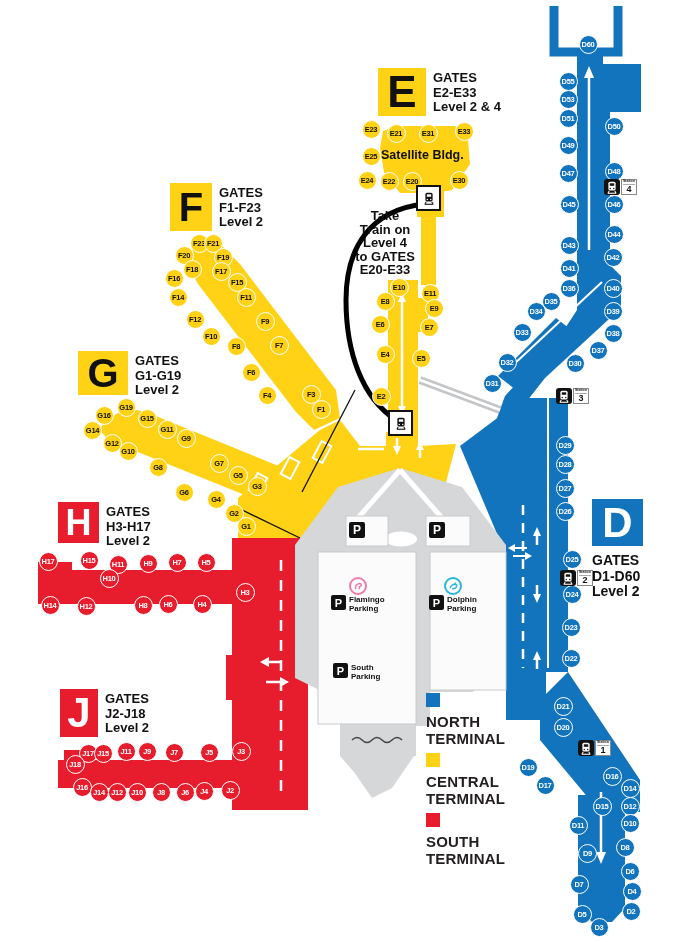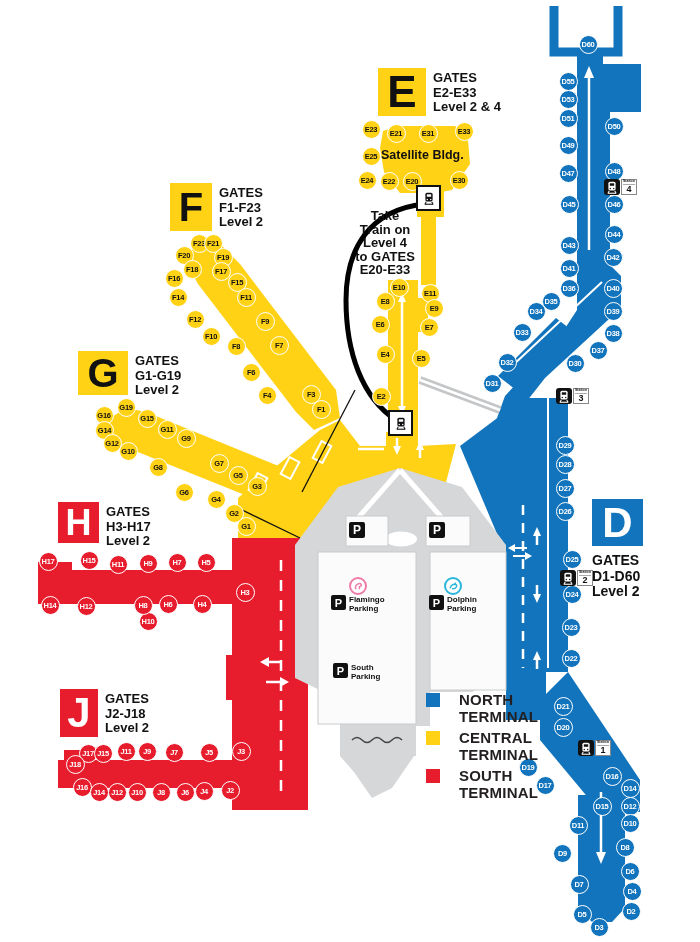--- a/index.html
+++ b/index.html
@@ -24,21 +24,21 @@
   #label-g{left:78px;top:351px;} #label-g .letterbox{width:50px;height:44px;font-size:40px;}
   #label-h{left:58px;top:502px;} #label-h .letterbox{width:41px;height:41px;font-size:36px;}
   #label-j{left:60px;top:689px;} #label-j .letterbox{width:38px;height:48px;font-size:42px;}
   #label-d{left:592px;top:499px;flex-direction:column;gap:4px;}
   #label-d .letterbox{width:51px;height:47px;font-size:42px;}
   #label-d .tinfo{font-size:14px;line-height:15.5px;}
   #satellite-label{position:absolute;left:381px;top:148px;font-weight:bold;font-size:12.5px;color:#111;z-index:7;}
   #train-note{position:absolute;left:344px;top:209px;width:82px;text-align:center;
         font-weight:bold;font-size:13px;line-height:13.5px;color:#111;white-space:pre-line;z-index:7;}
   #legend{position:absolute;left:426px;top:692px;z-index:7;}
-  .lrow{display:flex;gap:19px;margin-bottom:5px;}
+  .lrow{display:flex;gap:7px;margin-bottom:5px;flex-direction:column;}
   .lsq{width:14px;height:14px;margin-top:1px;}
   .ltext{font-weight:bold;font-size:15px;line-height:16.5px;color:#231f20;white-space:pre-line;letter-spacing:0.2px;}
   .park{position:absolute;display:flex;gap:3px;z-index:7;}
   .pbox{width:15px;height:15px;background:#111;color:#fff;border-radius:2px;
         display:flex;align-items:center;justify-content:center;font-weight:bold;font-size:11px;flex:none;}
   .ptext{font-weight:bold;font-size:8px;line-height:8.5px;color:#111;white-space:pre-line;padding-top:1px;}
   .park-icon{position:absolute;width:18px;height:18px;border-radius:50%;background:#fff;
         box-sizing:border-box;border:2px solid;display:flex;align-items:center;justify-content:center;z-index:7;}
   .pmark{position:absolute;width:16px;height:16px;background:#111;color:#fff;border-radius:2px;
         display:flex;align-items:center;justify-content:center;font-weight:bold;font-size:12px;z-index:6;}
@@ -300,21 +300,21 @@
     <div class="gate g-y" style="left: 201.5px; top: 326.5px;">F10</div>
     <div class="gate g-y" style="left: 226.5px; top: 336.5px;">F8</div>
     <div class="gate g-y" style="left: 269.5px; top: 335.5px;">F7</div>
     <div class="gate g-y" style="left: 241.5px; top: 362.5px;">F6</div>
     <div class="gate g-y" style="left: 257.5px; top: 385.5px;">F4</div>
     <div class="gate g-y" style="left: 301.5px; top: 384.5px;">F3</div>
     <div class="gate g-y" style="left: 311.5px; top: 399.5px;">F1</div>
     <div class="gate g-y" style="left: 116.5px; top: 397.5px;">G19</div>
     <div class="gate g-y" style="left: 94.5px; top: 405.5px;">G16</div>
     <div class="gate g-y" style="left: 137.5px; top: 408.5px;">G15</div>
-    <div class="gate g-y" style="left: 95px; top: 420.5px;">G14</div>
+    <div class="gate g-y" style="left: 83px; top: 420.5px;">G14</div>
     <div class="gate g-y" style="left: 157.5px; top: 419.5px; text-align: right;">G11</div>
     <div class="gate g-y" style="left: 102.5px; top: 433.5px;">G12</div>
     <div class="gate g-y" style="left: 176.5px; top: 428.5px;">G9</div>
     <div class="gate g-y" style="left: 118.5px; top: 441.5px;">G10</div>
     <div class="gate g-y" style="left: 148.5px; top: 457.5px;">G8</div>
     <div class="gate g-y" style="left: 209.5px; top: 453.5px;">G7</div>
     <div class="gate g-y" style="left: 174.5px; top: 470.5px; margin-top: 12px;">G6</div>
     <div class="gate g-y" style="left: 228.5px; top: 465.5px;">G5</div>
     <div class="gate g-y" style="left: 206.5px; top: 489.5px;">G4</div>
     <div class="gate g-y" style="left: 247.5px; top: 476.5px;">G3</div>
@@ -322,21 +322,21 @@
     <div class="gate g-y" style="left: 236.5px; top: 516.5px;">G1</div>
     <div class="gate g-r" style="left: 38.5px; top: 551.5px;">H17</div>
     <div class="gate g-r" style="left: 79.5px; top: 550.5px;">H15</div>
     <div class="gate g-r" style="left: 108.5px; top: 554.5px;">H11</div>
     <div class="gate g-r" style="left: 138.5px; top: 553.5px;">H9</div>
     <div class="gate g-r" style="left: 167.5px; top: 552.5px;">H7</div>
     <div class="gate g-r" style="left: 196.5px; top: 552.5px;">H5</div>
     <div class="gate g-r" style="left: 235.5px; top: 553.5px; margin-top: 29px;">H3</div>
     <div class="gate g-r" style="left: 40.5px; top: 595.5px;">H14</div>
     <div class="gate g-r" style="left: 76.5px; top: 596.5px;">H12</div>
-    <div class="gate g-r" style="left: 99.5px; top: 612px; margin-left: 39px;">H10</div>
+    <div class="gate g-r" style="left: 99.5px; top: 569px;">H10</div>
     <div class="gate g-r" style="left: 133.5px; top: 595.5px;">H8</div>
     <div class="gate g-r" style="left: 158.5px; top: 594.5px;">H6</div>
     <div class="gate g-r" style="left: 192.5px; top: 594.5px;">H4</div>
     <div class="gate g-r" style="left: 78.5px; top: 743.5px;">J17</div>
     <div class="gate g-r" style="left: 93.5px; top: 743.5px;">J15</div>
     <div class="gate g-r" style="left: 116.5px; top: 741.5px;">J11</div>
     <div class="gate g-r" style="left: 137.5px; top: 741.5px;">J9</div>
     <div class="gate g-r" style="left: 164.5px; top: 742.5px;">J7</div>
     <div class="gate g-r" style="left: 199.5px; top: 742.5px;">J5</div>
     <div class="gate g-r" style="left: 231.5px; top: 741.5px;">J3</div>
@@ -385,21 +385,21 @@
     <div class="gate g-b" style="left: 553.5px; top: 696.5px;">D21</div>
     <div class="gate g-b" style="left: 553.5px; top: 717.5px;">D20</div>
     <div class="gate g-b" style="left: 518.5px; top: 757.5px;">D19</div>
     <div class="gate g-b" style="left: 535.5px; top: 775.5px;">D17</div>
     <div class="gate g-b" style="left: 602.5px; top: 766.5px;">D16</div>
     <div class="gate g-b" style="left: 556.5px; top: 796.5px; margin-left: 36px;">D15</div>
     <div class="gate g-b" style="left: 620.5px; top: 778.5px;">D14</div>
     <div class="gate g-b" style="left: 620.5px; top: 796.5px;">D12</div>
     <div class="gate g-b" style="left: 568.5px; top: 815.5px;">D11</div>
     <div class="gate g-b" style="left: 620.5px; top: 813.5px;">D10</div>
-    <div class="gate g-b" style="left: 553px; top: 843.5px; text-align: center;">D9</div>
+    <div class="gate g-b" style="left: 578px; top: 843.5px; text-align: center;">D9</div>
     <div class="gate g-b" style="left: 615.5px; top: 837.5px;">D8</div>
     <div class="gate g-b" style="left: 569.5px; top: 874.5px;">D7</div>
     <div class="gate g-b" style="left: 620.5px; top: 861.5px;">D6</div>
     <div class="gate g-b" style="left: 572.5px; top: 904.5px;">D5</div>
     <div class="gate g-b" style="left: 622.5px; top: 881.5px;">D4</div>
     <div class="gate g-b" style="left: 589.5px; top: 917.5px;">D3</div>
     <div class="gate g-b" style="left: 621.5px; top: 901.5px;">D2</div>
     <div class="gate g-b" style="left: 602px; top: 917.5px; margin-top: 44px;">D1</div>
     <div class="station" style="left: 604px; top: 179px;">
       <span class="st-train">

